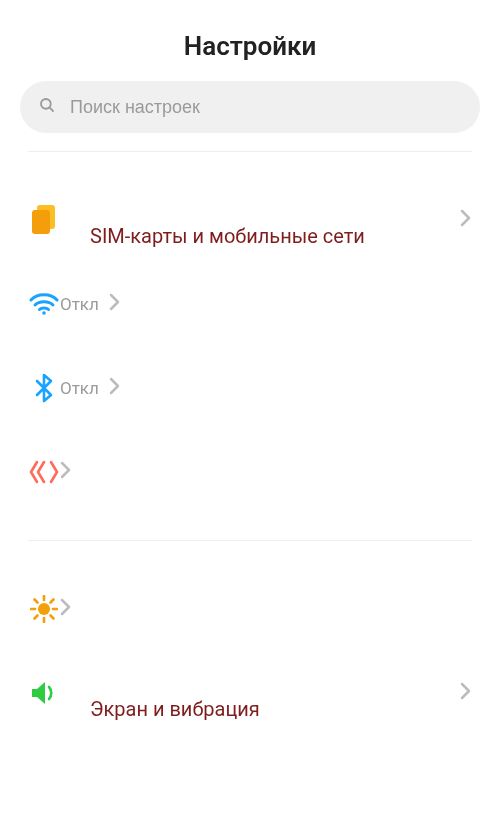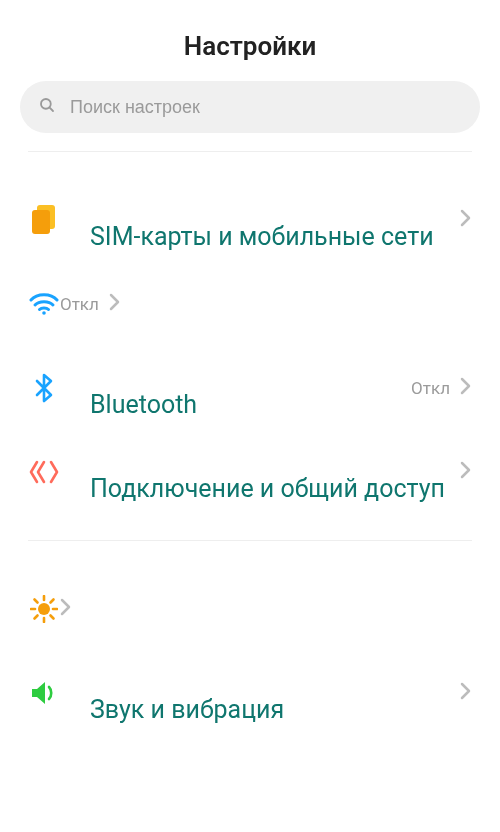--- a/index.html
+++ b/index.html
@@ -19,21 +19,21 @@
   }
   .search input::placeholder { color: #9a9a9a; }
   .divider { height: 1px; background: #eee; margin: 0 28px; }
   .group-gap { height: 26px; }
   .row {
     display: flex; align-items: center;
     padding: 0 28px; height: 84px;
     position: relative;
   }
   .row .ic { width: 32px; height: 32px; flex: 0 0 32px; display: flex; align-items: center; justify-content: center; }
-  .row .label { font-size: 25px; margin-left: 30px; flex: 1 1 auto; color: #0f766e; margin-top: 32px; }
+  .row .label { font-size: 20px; margin-left: 30px; flex: 1 1 auto; color: #7f1d1d; margin-top: 32px; }
   .row .status { font-size: 17px; color: #9b9b9b; margin-right: 10px; }
   .chevron { color: #bcbcbc; flex: 0 0 auto; }
   .arrow-callout {
     position: absolute; top: 50%; transform: translateY(-50%);
     left: 332px; width: 76px; height: 44px; pointer-events: none;
   }
 </style>
 </head>
 <body>
 
@@ -87,38 +87,36 @@
         </svg>
     </span>
   </div>
 
   <div class="row">
     <span class="ic">
       <svg width="24" height="30" viewBox="0 0 24 30" fill="none" stroke="#19a3ff" stroke-width="2.6" stroke-linejoin="round" stroke-linecap="round">
         <path d="M5 8 L19 22 L12 28 L12 2 L19 8 L5 22"></path>
       </svg>
     </span>
-    <span class="label">Bluetooth</span>
     <span class="status">Откл</span>
     <span class="chevron">
       <svg width="12" height="20" viewBox="0 0 12 20" fill="none" stroke="currentColor" stroke-width="2.5" stroke-linecap="round" stroke-linejoin="round">
           <polyline points="2,3 9,10 2,17"></polyline>
         </svg>
     </span>
   </div>
 
   <div class="row">
     <span class="ic">
       <svg width="30" height="28" viewBox="0 0 30 28" fill="none" stroke="#ff6b5b" stroke-width="2.6" stroke-linejoin="round" stroke-linecap="round">
         <path d="M8 4 L2 14 L8 24"></path>
         <path d="M15 4 L9 14 L15 24"></path>
         <path d="M22 4 L28 14 L22 24"></path>
       </svg>
     </span>
-    <span class="label">Подключение и общий доступ</span>
     <span class="chevron">
       <svg width="12" height="20" viewBox="0 0 12 20" fill="none" stroke="currentColor" stroke-width="2.5" stroke-linecap="round" stroke-linejoin="round">
           <polyline points="2,3 9,10 2,17"></polyline>
         </svg>
     </span>
   </div>
 
   <div class="group-gap"></div>
   <div class="divider"></div>
   <div class="group-gap"></div>
@@ -147,21 +145,21 @@
     </span>
   </div>
 
   <div class="row">
     <span class="ic">
       <svg width="28" height="26" viewBox="0 0 28 26" fill="#2ecc40">
         <path d="M2 9 H7 L15 2 V24 L7 17 H2 Z"></path>
         <path d="M19 7 C22 10 22 16 19 19" fill="none" stroke="#2ecc40" stroke-width="2.6" stroke-linecap="round"></path>
       </svg>
     </span>
-    <span class="label">Звук и вибрация</span>
+    <span class="label">Экран и вибрация</span>
     <span class="chevron">
       <svg width="12" height="20" viewBox="0 0 12 20" fill="none" stroke="currentColor" stroke-width="2.5" stroke-linecap="round" stroke-linejoin="round">
           <polyline points="2,3 9,10 2,17"></polyline>
         </svg>
     </span>
   </div>
 
   <div class="row">
     <span class="ic">
       

